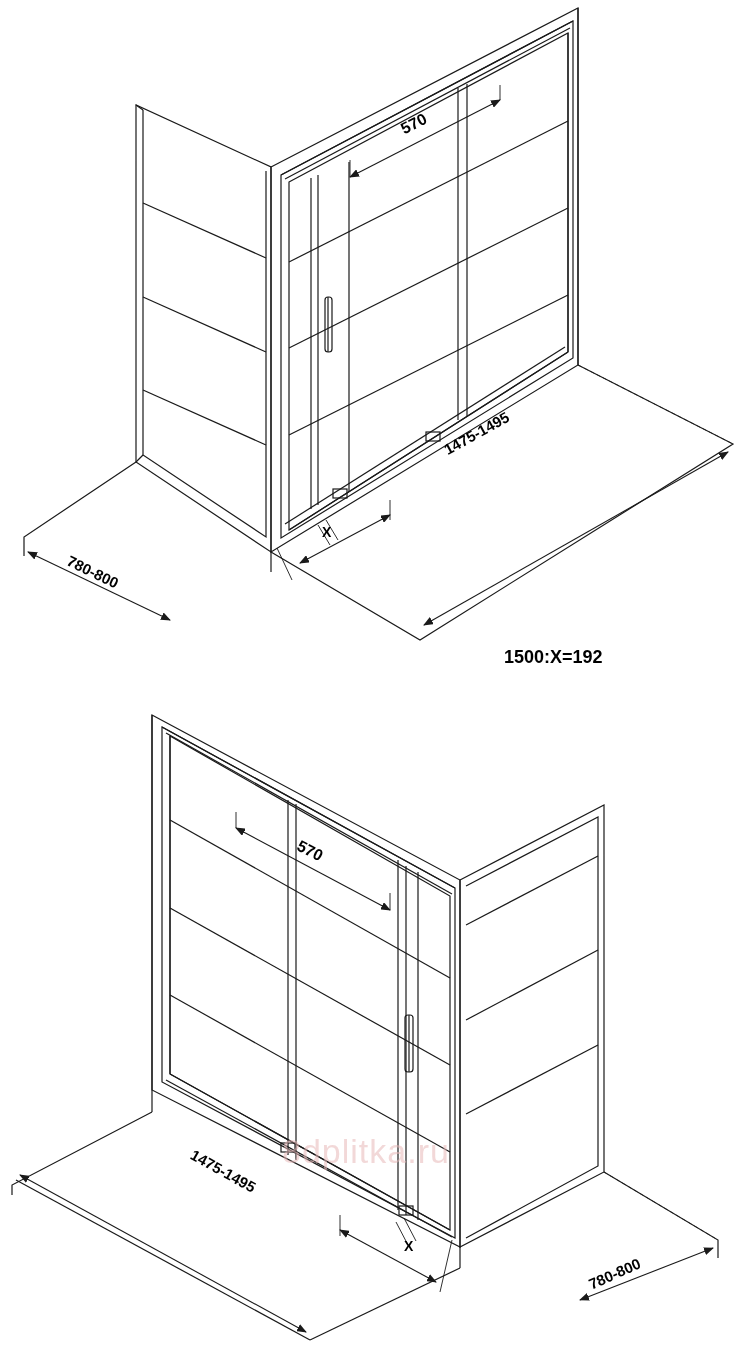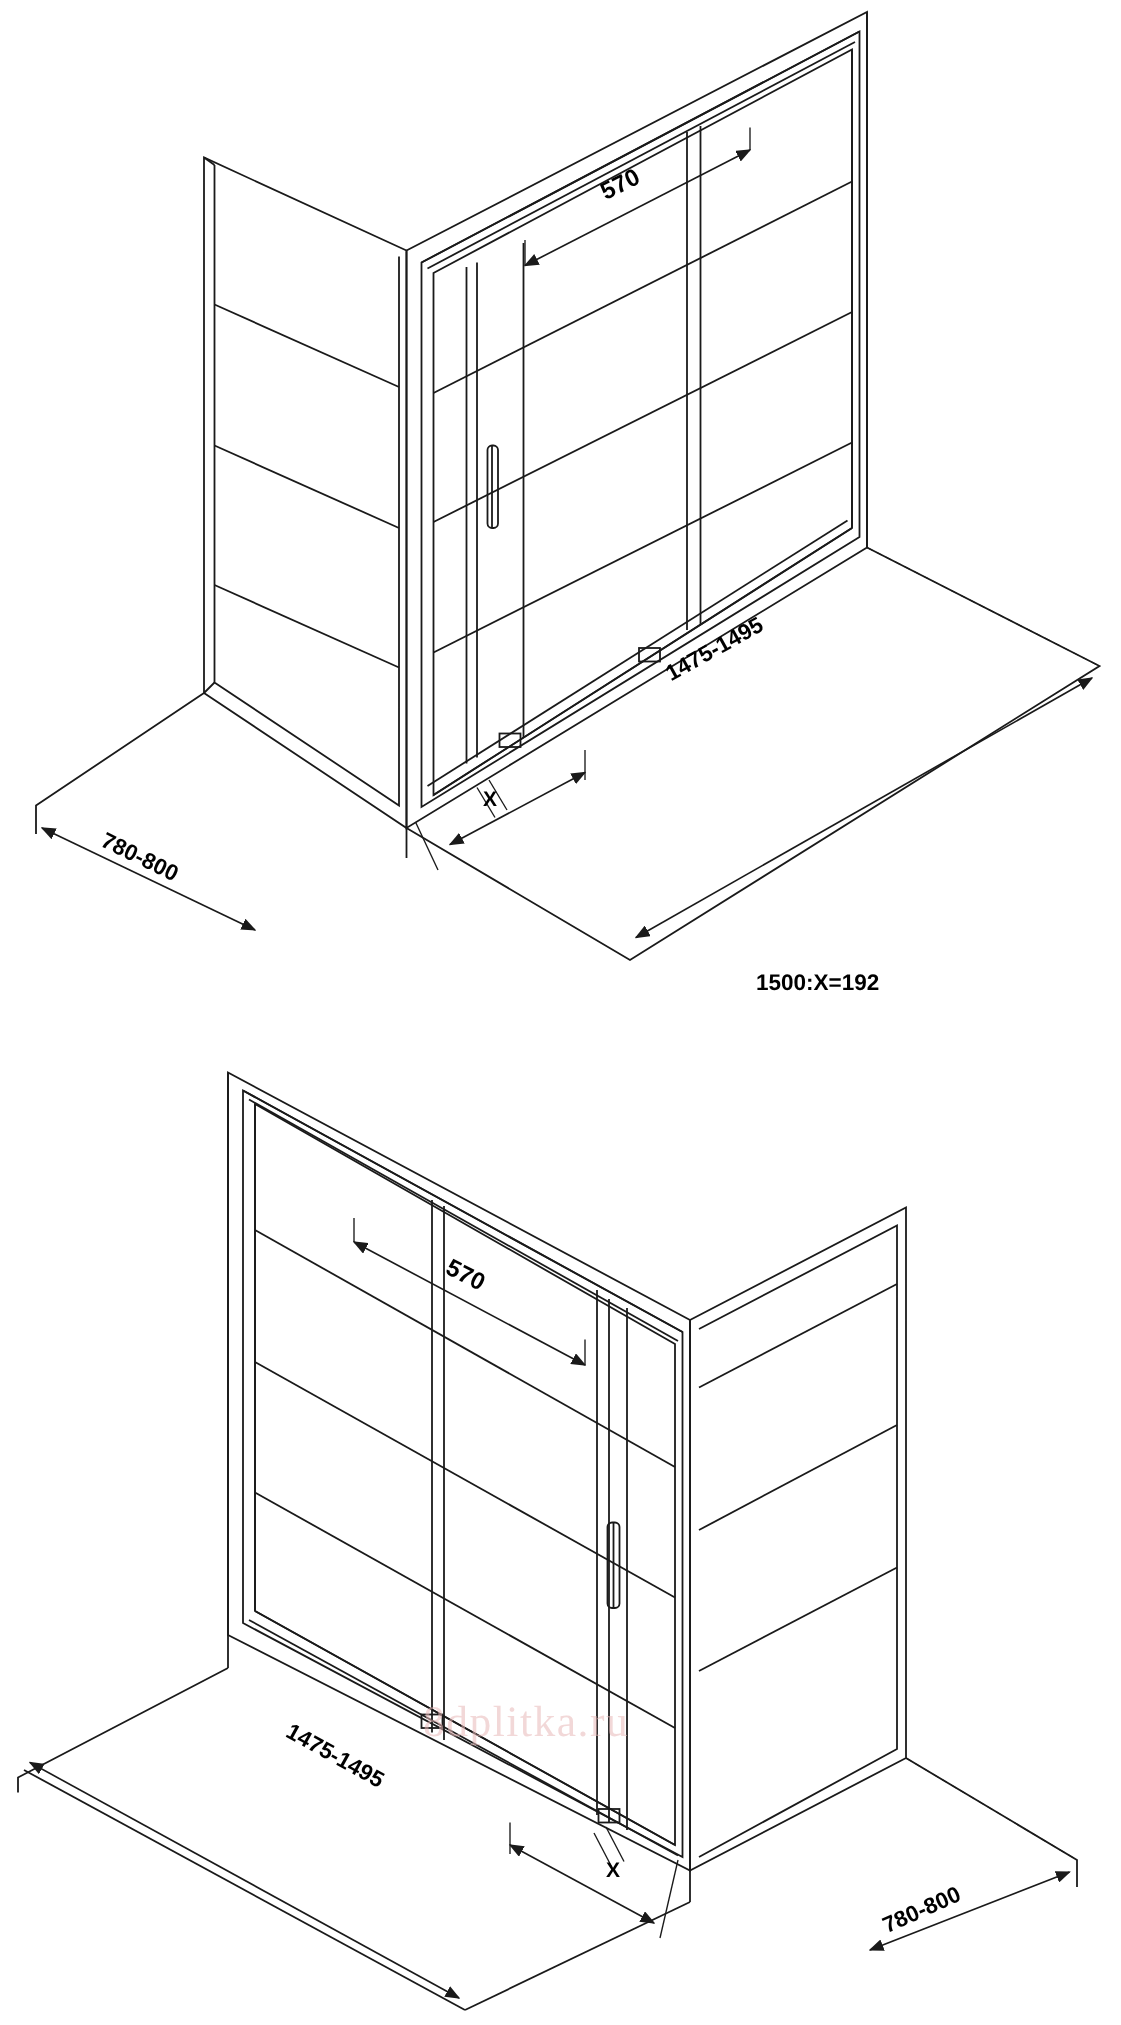--- a/index.html
+++ b/index.html
@@ -29,32 +29,32 @@
   .dim-label {
     position: absolute;
     font-family: "Liberation Sans", sans-serif;
     font-weight: bold;
     color: #000000;
     white-space: nowrap;
     transform-origin: left top;
   }
   .watermark {
     position: absolute;
-    font-family: Liberation Serif, serif;
-    font-size: 29px;
+    font-family: Liberation Sans, sans-serif;
+    font-size: 34px;
     color: #e8b9b9;
     opacity: 0.55;
     white-space: nowrap;
     letter-spacing: 1px;
   }
   .note {
     position: absolute;
     font-family: "Liberation Sans", sans-serif;
     font-weight: bold;
-    font-size: 15px;
+    font-size: 18px;
     color: #000000;
     white-space: nowrap;
   }
 </style>
 </head>
 <body>
 
 <div id="sheet">
 
   <svg class="diagram-svg" viewBox="0 0 747 1350">

